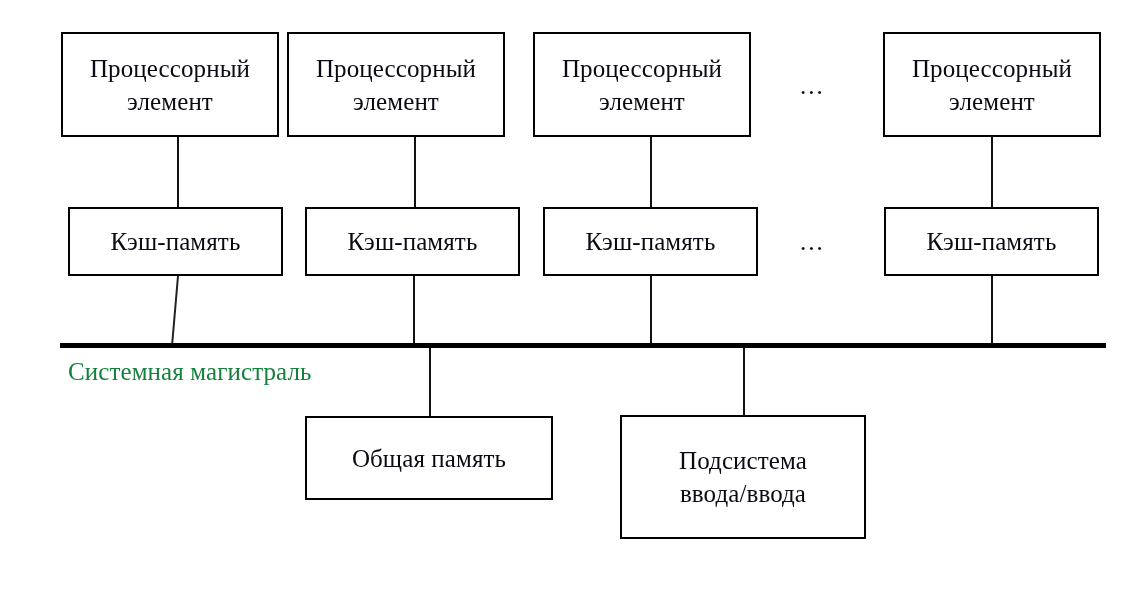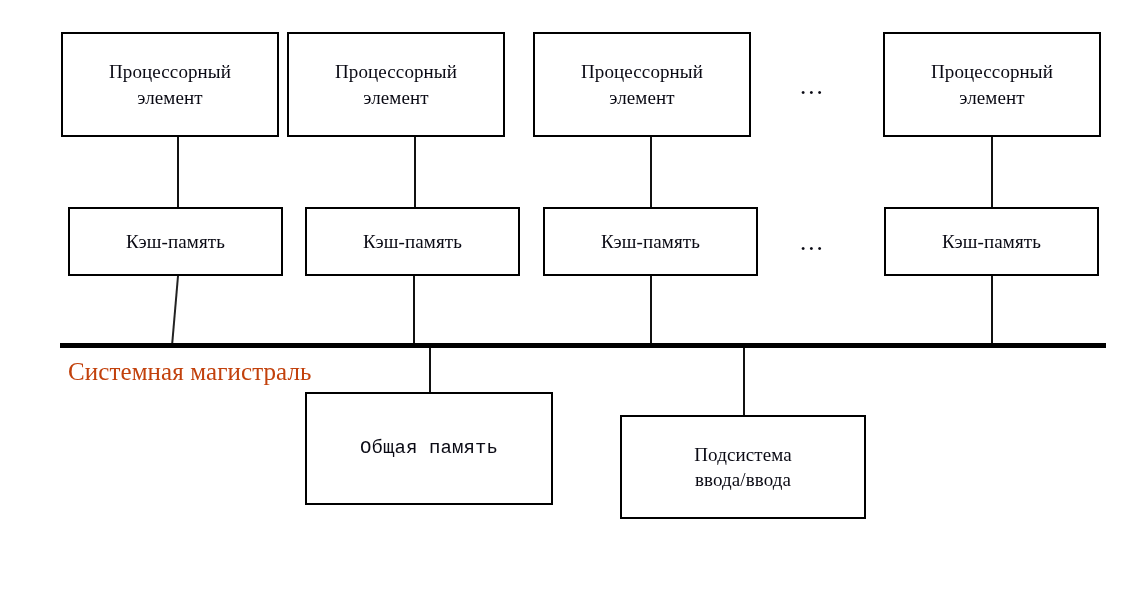--- a/index.html
+++ b/index.html
@@ -19,21 +19,21 @@
     position: absolute;
     box-sizing: border-box;
     border: 2px solid #000000;
     background: #ffffff;
     display: flex;
     flex-direction: column;
     align-items: center;
     justify-content: center;
     text-align: center;
     color: #0a0a14;
-    font-size: 19px;
+    font-size: 25px;
     line-height: 1.32;
     letter-spacing: 0.1px;
     z-index: 3;
   }
   .node-box .line {
     display: block;
     white-space: nowrap;
   }
   .connector {
     position: absolute;
@@ -41,21 +41,21 @@
     z-index: 1;
   }
   .bus-line {
     position: absolute;
     background: #000000;
     z-index: 4;
   }
   .bus-label {
     position: absolute;
     font-size: 25px;
-    color: #c2410c;
+    color: #15803d;
     white-space: nowrap;
     z-index: 5;
     letter-spacing: 0.1px;
   }
   .ellipsis {
     position: absolute;
     font-size: 25px;
     color: #0a0a14;
     letter-spacing: 2px;
     z-index: 3;
@@ -123,22 +123,22 @@
   <div class="connector" style="left:650px; top:276px; width:2px; height:70px;"></div>
   <div class="connector" style="left:991px; top:276px; width:2px; height:70px;"></div>
 
   <div class="bus-line" style="left:60px; top:343px; width:1046px; height:5px;"></div>
 
   <div class="bus-label" style="left:68px; top:358px;">Системная магистраль</div>
 
   <div class="connector" style="left:429px; top:348px; width:2px; height:69px;"></div>
   <div class="connector" style="left:743px; top:348px; width:2px; height:68px;"></div>
 
-  <div class="node-box" style="left:305px; top:392px; width:248px; height:113px;font-family:Liberation Mono, monospace;">
+  <div class="node-box" style="left:305px; top:416px; width:248px; height:84px;">
     <span class="line">Общая память</span>
   </div>
 
-  <div class="node-box" style="left:620px; top:415px; width:246px; height:104px;">
+  <div class="node-box" style="left:620px; top:415px; width:246px; height:124px;">
     <span class="line">Подсистема</span>
     <span class="line">ввода/ввода</span>
   </div>
 
 </div>
 
 </body></html>

